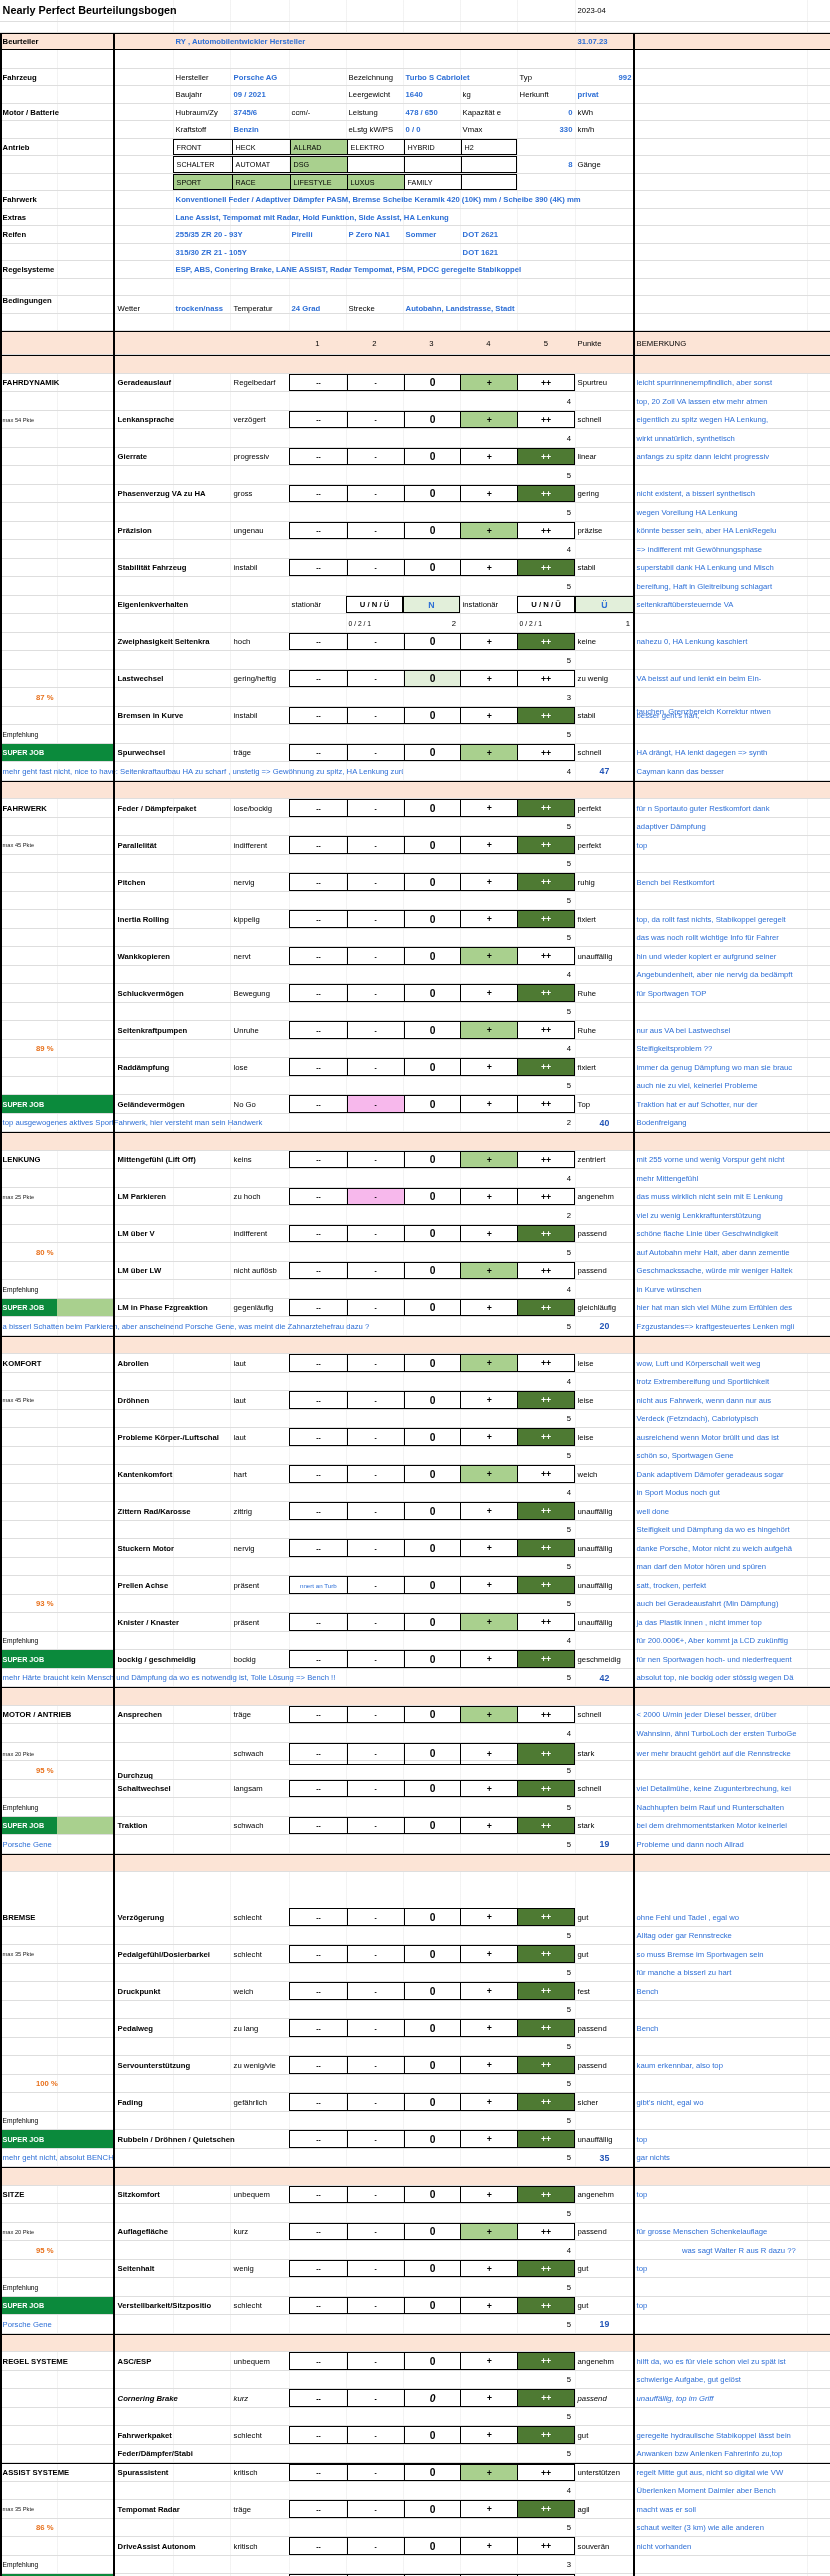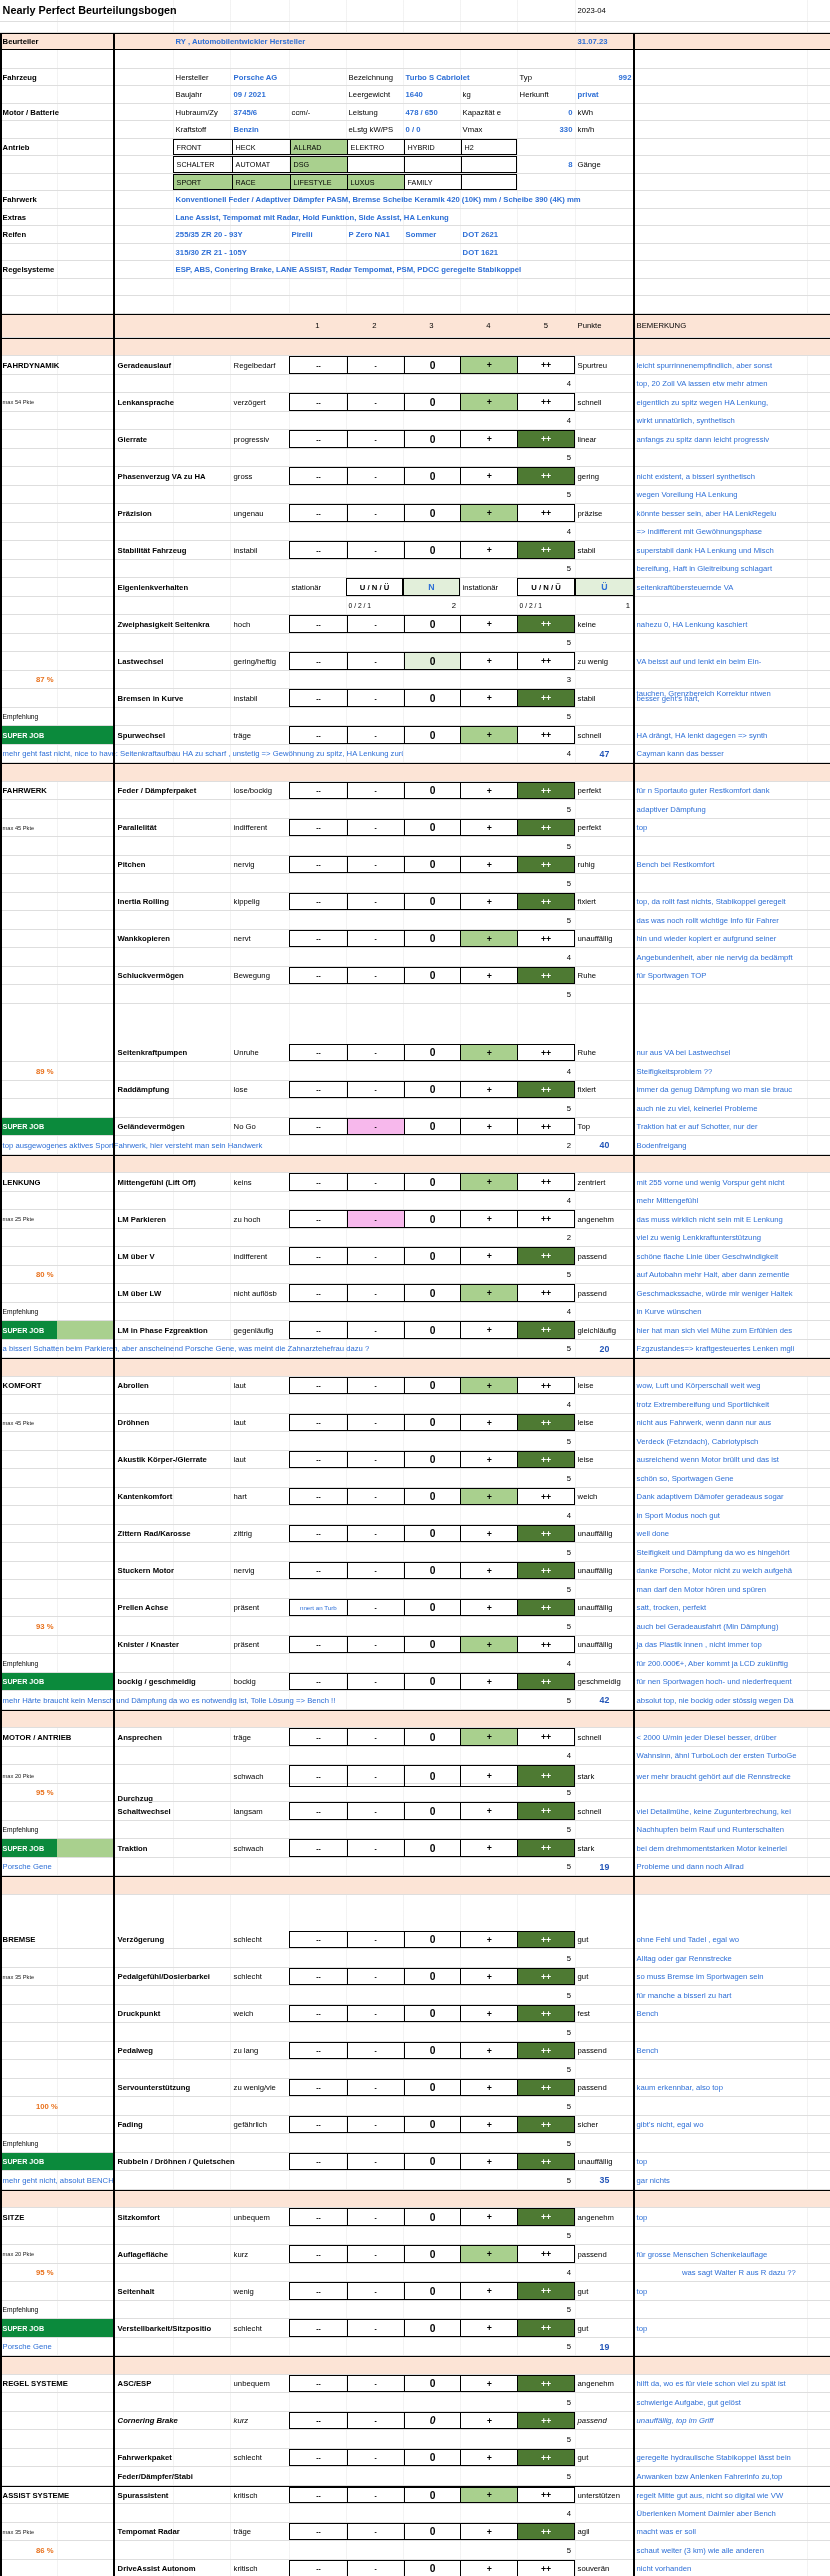--- a/index.html
+++ b/index.html
@@ -167,20 +167,29 @@
       </div>
       <div class="row" style="height: 17.5px;">
         <div class="c bv" style="grid-column: 4 / span 2;">315/30 ZR 21 - 105Y</div>
         <div class="c bv" style="grid-column: 9 / span 1;">DOT 1621</div>
       </div>
       <div class="row" style="height: 17.5px;">
         <div class="c vlb" style="grid-column: 1 / span 3;">Regelsysteme</div>
         <div class="c bv" style="grid-column: 4 / span 8;">ESP, ABS, Conering Brake, LANE ASSIST, Radar Tempomat, PSM, PDCC geregelte Stabikoppel</div>
       </div>
       <div class="row" style="height: 17.5px;"></div>
+      <div class="row" style="height: 17.5px;">
+        <div class="c vlb" style="grid-column: 1 / span 3;">Bedingungen</div>
+        <div class="c" style="grid-column: 3 / span 1;">Wetter</div>
+        <div class="c bv" style="grid-column: 4 / span 1;">trocken/nass</div>
+        <div class="c" style="grid-column: 5 / span 1;">Temperatur</div>
+        <div class="c bv" style="grid-column: 6 / span 1;">24 Grad</div>
+        <div class="c" style="grid-column: 7 / span 1;">Strecke</div>
+        <div class="c bv" style="grid-column: 8 / span 3;">Autobahn, Landstrasse, Stadt</div>
+      </div>
       <div class="row" style="height: 17.5px;"></div>
       <div class="row band" style="height: 24px;">
         <div class="c lgn" style="grid-column: 6 / span 1;">1</div>
         <div class="c lgn" style="grid-column: 7 / span 1;">2</div>
         <div class="c lgn" style="grid-column: 8 / span 1;">3</div>
         <div class="c lgn" style="grid-column: 9 / span 1;">4</div>
         <div class="c lgn" style="grid-column: 10 / span 1;">5</div>
         <div class="c" style="grid-column: 11 / span 1;">Punkte</div>
         <div class="c" style="grid-column: 12 / span 1;">BEMERKUNG</div>
       </div>
@@ -477,21 +486,21 @@
           <div class="rc plus">+</div>
           <div class="rc plus sel-dark">++</div>
         </div>
         <div class="c" style="grid-column: 11 / span 1;">Ruhe</div>
         <div class="c cm" style="grid-column: 12 / span 1;">für Sportwagen TOP</div>
       </div>
       <div class="row" style="height: 18.5px;">
         <div class="c sc" style="grid-column: 10 / span 1;">5</div>
         <div class="c cm" style="grid-column: 12 / span 1;"></div>
       </div>
-      <div class="row" style="height: 18.5px; margin-top: 40px;">
+      <div class="row" style="height: 18.5px;">
         <div class="c lb" style="grid-column: 3 / span 2;">Seitenkraftpumpen</div>
         <div class="c" style="grid-column: 5 / span 1;">Unruhe</div>
         <div class="rg">
           <div class="rc minus">--</div>
           <div class="rc minus">-</div>
           <div class="rc zero">0</div>
           <div class="rc plus sel-light">+</div>
           <div class="rc plus">++</div>
         </div>
         <div class="c" style="grid-column: 11 / span 1;">Ruhe</div>
@@ -664,21 +673,21 @@
           <div class="rc plus sel-dark">++</div>
         </div>
         <div class="c" style="grid-column: 11 / span 1;">leise</div>
         <div class="c cm" style="grid-column: 12 / span 1;">nicht aus Fahrwerk, wenn dann nur aus</div>
       </div>
       <div class="row" style="height: 18.5px;">
         <div class="c sc" style="grid-column: 10 / span 1;">5</div>
         <div class="c cm" style="grid-column: 12 / span 1;">Verdeck (Fetzndach), Cabriotypisch</div>
       </div>
       <div class="row" style="height: 18.5px;">
-        <div class="c lb" style="grid-column: 3 / span 2;">Akustik Körper-/Gierrate</div>
+        <div class="c lb" style="grid-column: 3 / span 2;">Probleme Körper-/Luftschal</div>
         <div class="c" style="grid-column: 5 / span 1;">laut</div>
         <div class="rg">
           <div class="rc minus">--</div>
           <div class="rc minus">-</div>
           <div class="rc zero">0</div>
           <div class="rc plus">+</div>
           <div class="rc plus sel-dark">++</div>
         </div>
         <div class="c" style="grid-column: 11 / span 1;">leise</div>
         <div class="c cm" style="grid-column: 12 / span 1;">ausreichend wenn Motor brüllt und das ist</div>

